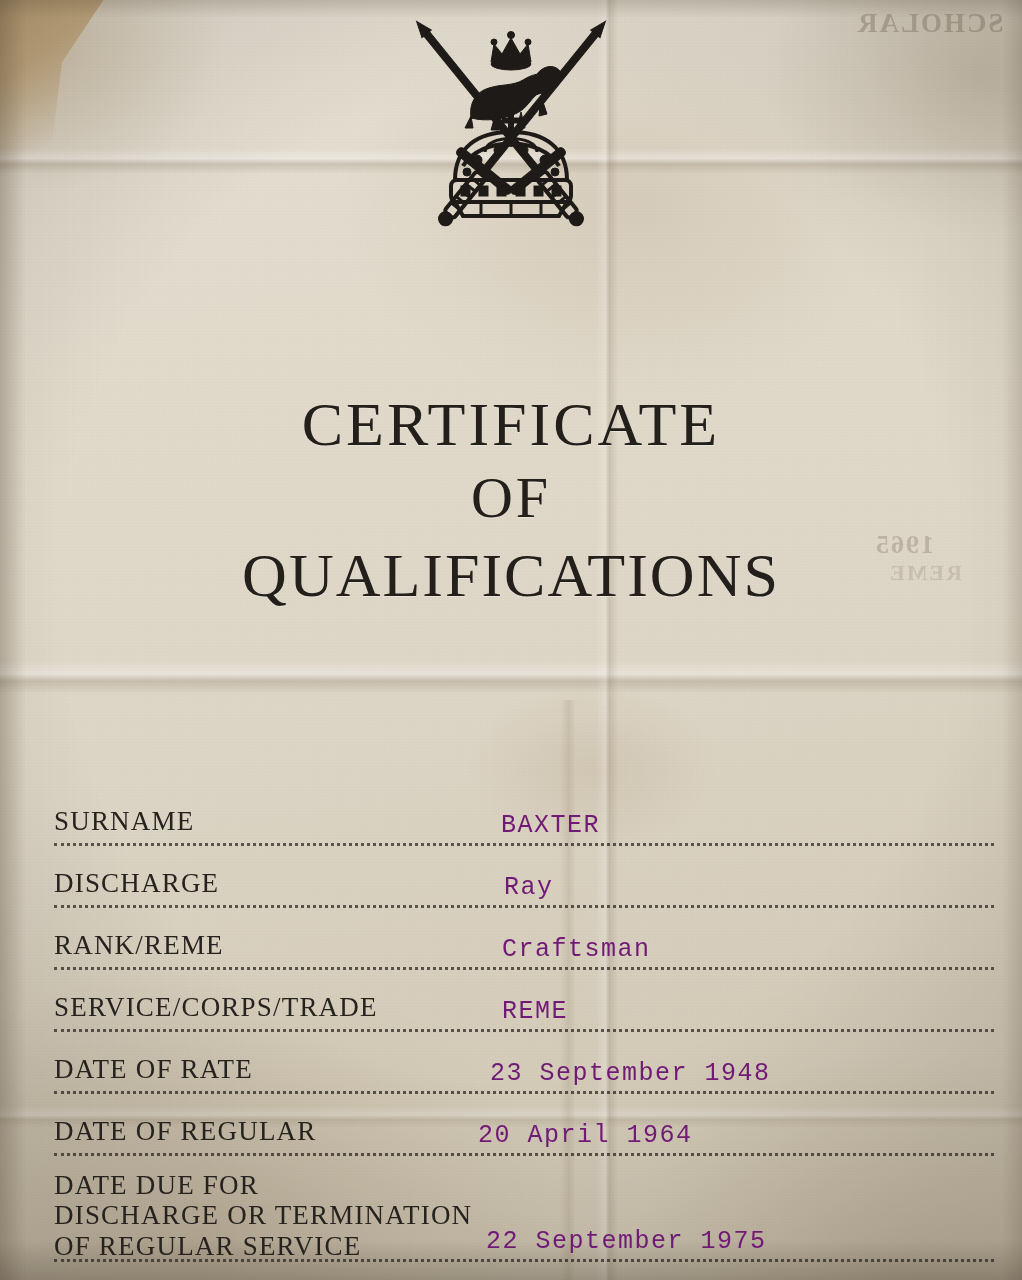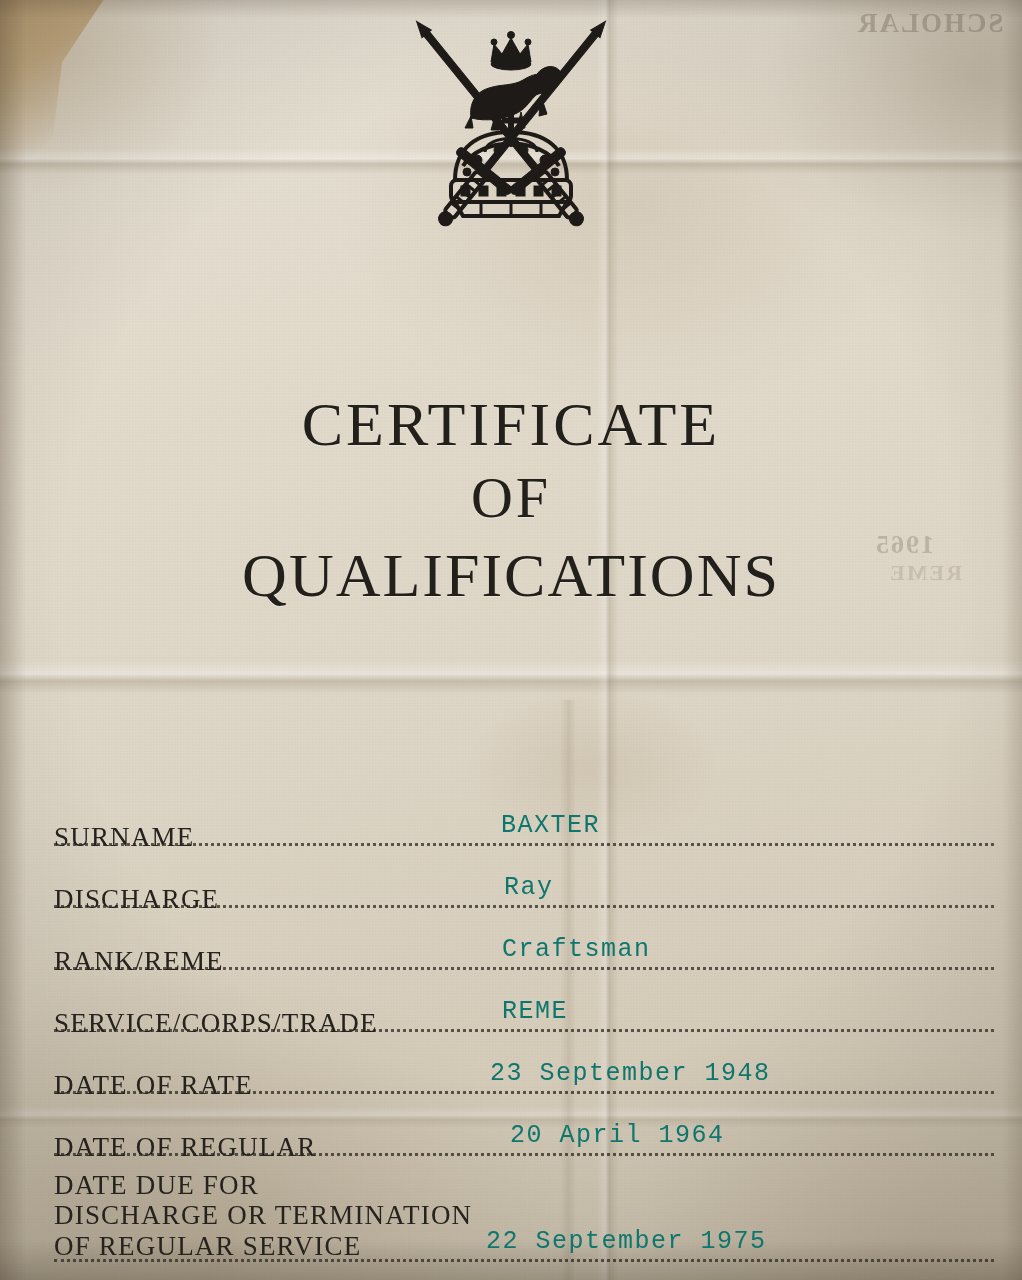--- a/index.html
+++ b/index.html
@@ -129,21 +129,21 @@
   }
   .row {
     position: relative;
     height: 62px;
   }
   .row.tall { height: 96px; }
 
   .label {
     position: absolute;
     left: 8px;
-    bottom: 10px;
+    bottom: 26px;
     font-family: "Liberation Serif", serif;
     font-size: 27px;
     letter-spacing: 1.2px;
     color: #26231f;
     white-space: pre-line;
     line-height: 1.12;
     z-index: 3;
     background: transparent;
   }
   .label.multi {
@@ -159,21 +159,21 @@
     z-index: 1;
   }
   .dots.low { bottom: 6px; }
 
   .value {
     position: absolute;
     bottom: 22px;
     font-family: "Liberation Mono", monospace;
     font-size: 25px;
     letter-spacing: 1.5px;
-    color: #0f766e;
+    color: #701a75;
     z-index: 4;
     background: transparent;
   }
   .value.low { bottom: 12px; }
 
   .grain {
     position: absolute; inset: 0;
     pointer-events: none;
     background-image:
       repeating-linear-gradient(0deg, rgba(0,0,0,0.012) 0px, rgba(0,0,0,0.012) 1px, rgba(255,255,255,0.012) 2px, rgba(255,255,255,0.012) 3px),
@@ -333,21 +333,21 @@
 
     <div class="row">
       <div class="dots"></div>
       <div class="label">DATE OF RATE</div>
       <div class="value" style="left:444px">23 September 1948</div>
     </div>
 
     <div class="row">
       <div class="dots"></div>
       <div class="label">DATE OF REGULAR</div>
-      <div class="value" style="left:464px">20 April 1964</div>
+      <div class="value" style="left:432px">20 April 1964</div>
     </div>
 
     <div class="row tall">
       <div class="dots low"></div>
       <div class="label multi">DATE DUE FOR
 DISCHARGE OR TERMINATION
 OF REGULAR SERVICE</div>
       <div class="value low" style="left:440px">22 September 1975</div>
     </div>
 

